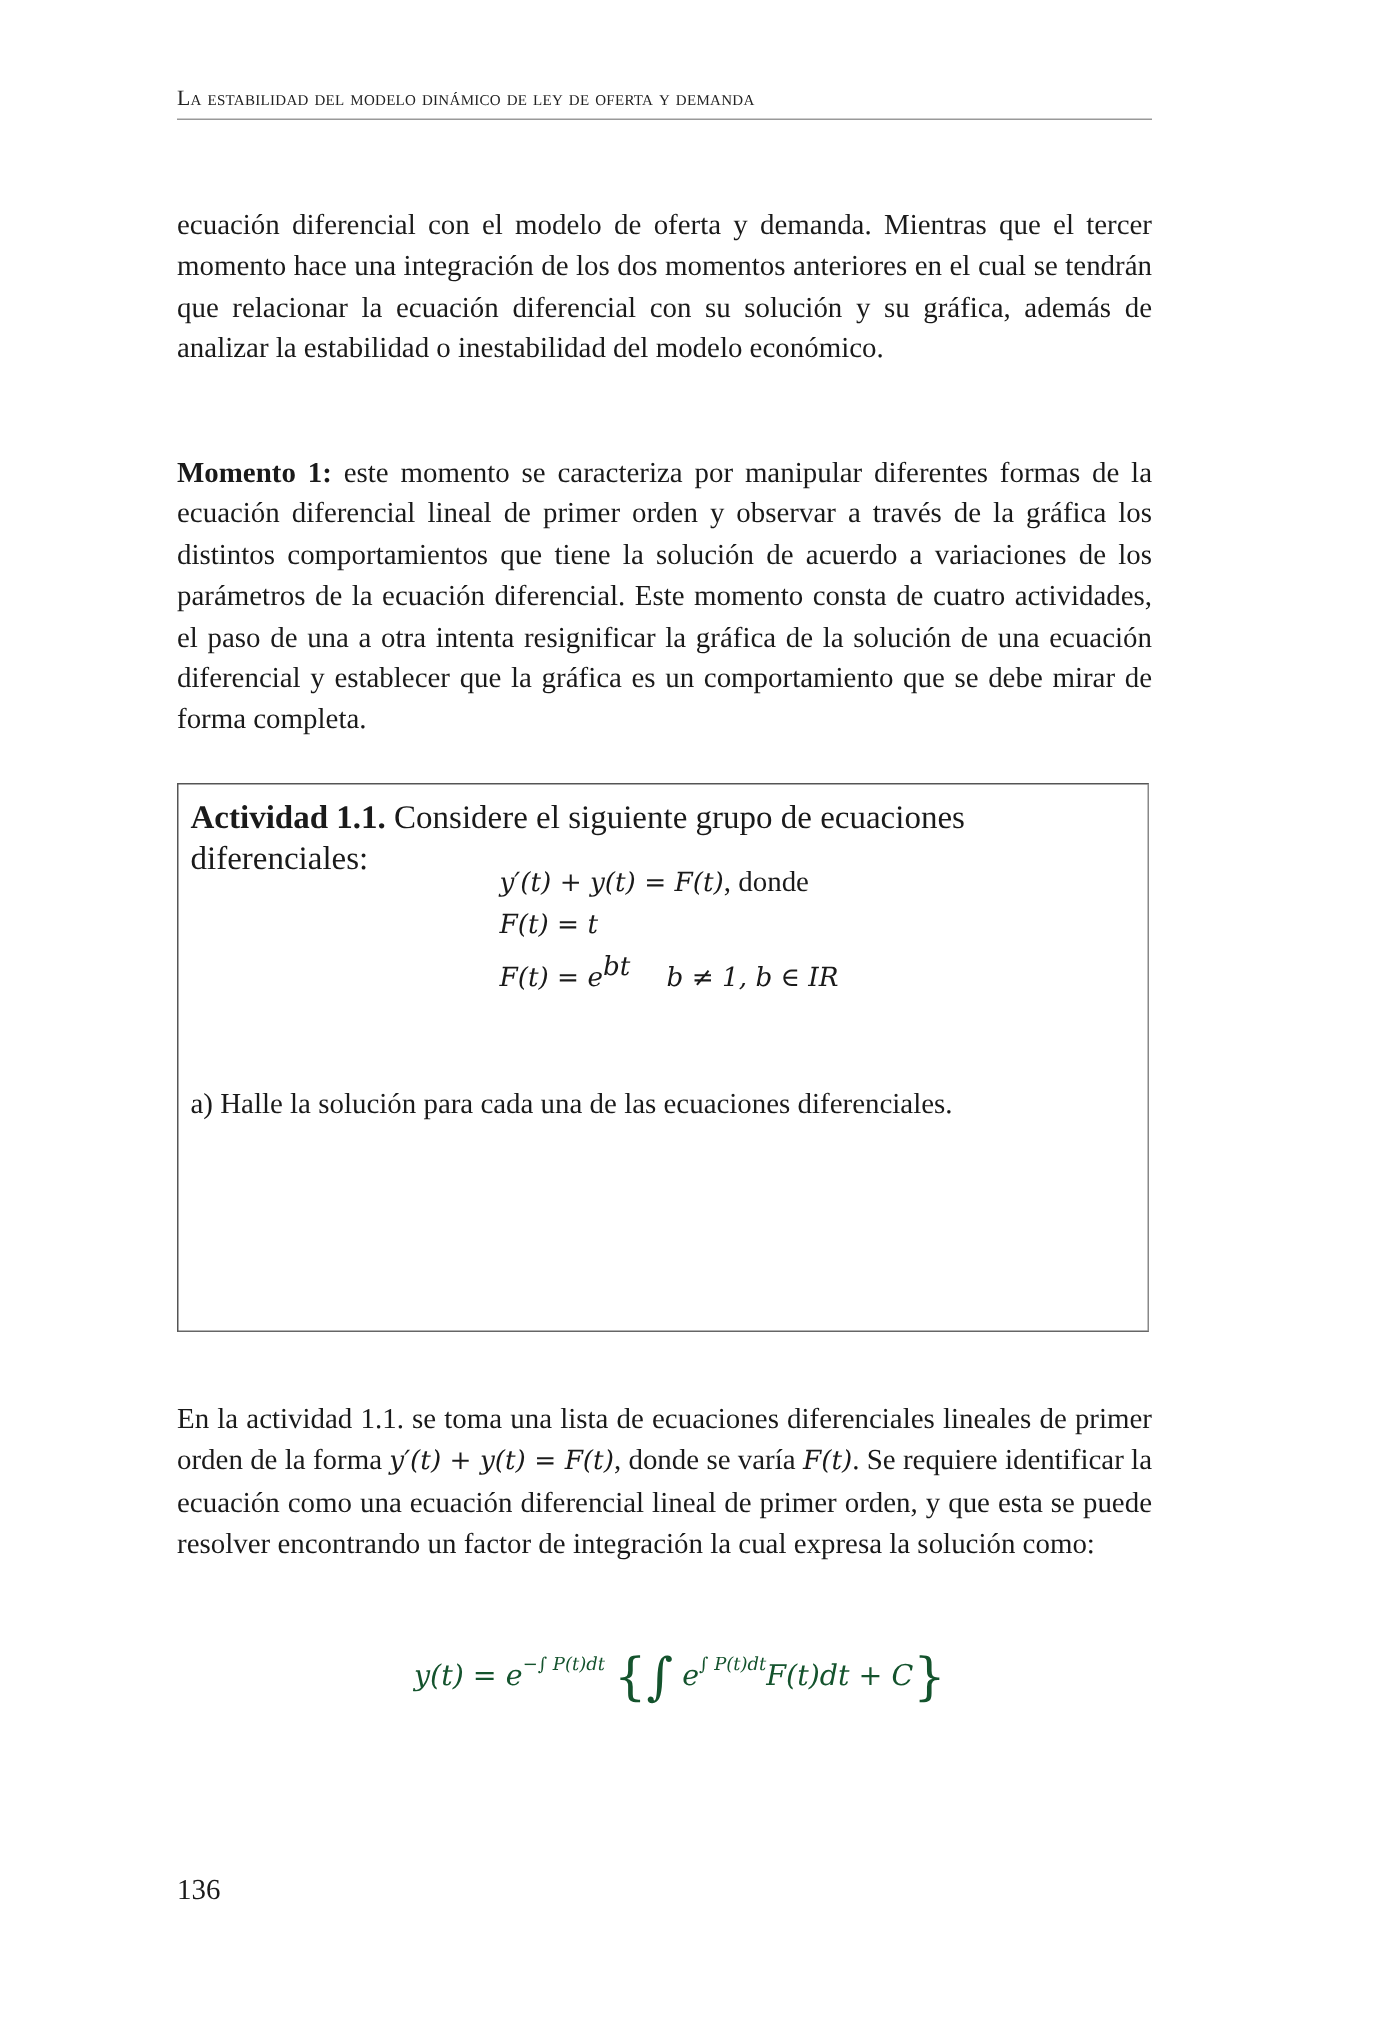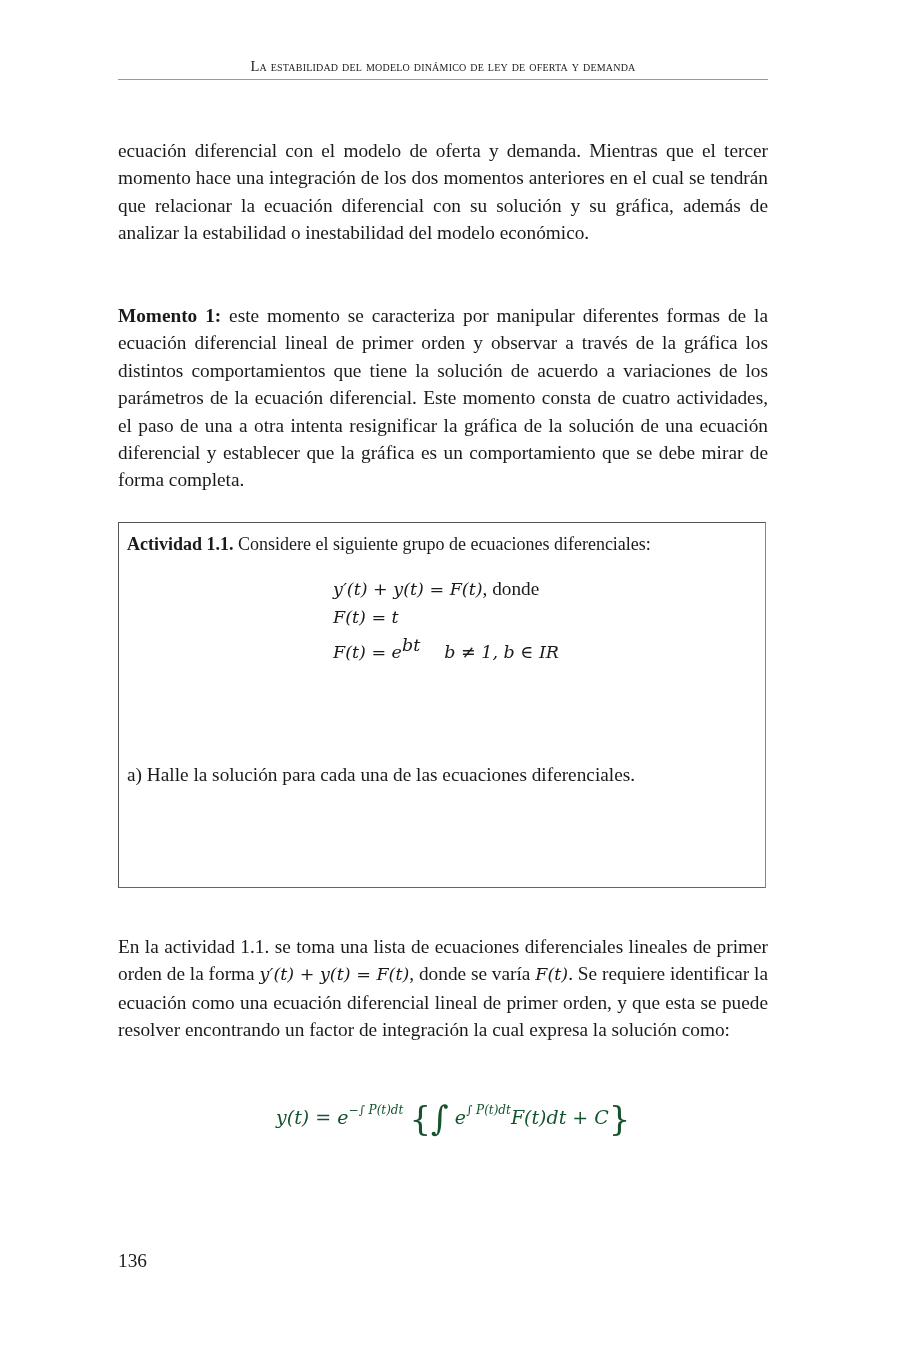--- a/index.html
+++ b/index.html
@@ -1,35 +1,35 @@
 <!DOCTYPE html>
 <html><head>
 <meta charset="utf-8">
 <style>
   html, body { margin: 0; padding: 0; background: #ffffff; }
   body { width: 915px; height: 1358px; position: relative; overflow: hidden;
          font-family: "Liberation Serif", "DejaVu Serif", serif; color: #1a1a1a; }
-  .running-head { position: absolute; left: 118px; top: 58px; width: 650px; text-align: center;
+  .running-head { position: absolute; left: 118px; top: 58px; width: 650px; 
          font-size: 14.5px; font-variant: small-caps; letter-spacing: 0.2px; color: #222; }
   .head-rule { position: absolute; left: 118px; top: 79px; width: 650px; height: 1px; background: #999; }
   .para { position: absolute; left: 118px; width: 650px; font-size: 19.3px; line-height: 27.4px;
           text-align: justify; margin: 0; }
   .para b { font-weight: bold; }
   #p1 { top: 137px; }
   #p2 { top: 302px; }
   #p3 { top: 933px; }
   .box { position: absolute; left: 118px; top: 522px; width: 646px; height: 364px;
          border: 1px solid #555; border-right-color: #888; border-bottom-color: #666; }
-  .box-title { position: absolute; left: 8px; top: 8px; width: 632px; font-size: 18px; line-height: 27.4px; }
+  .box-title { position: absolute; left: 8px; top: 8px; width: 632px; font-size: 22px; line-height: 27.4px; }
   .eqs { position: absolute; left: 214px; top: 52px; font-size: 19.3px; line-height: 27.4px; }
   .eqs i, .math i { font-family: "DejaVu Serif", serif; font-style: italic; font-size: 17.5px; }
   .eqs sup { font-size: 11px; }
   .eq-line { white-space: pre; }
   .tasks { position: absolute; left: 8px; top: 200px; width: 632px; font-size: 19.3px; line-height: 27.4px; }
-  .task { padding-left: 24px; text-indent: -24px; text-align: justify; margin-top: 38px; }
+  .task { padding-left: 24px; text-indent: -24px; text-align: justify; }
   .formula { position: absolute; left: 276px; top: 1098px; font-size: 19px; white-space: nowrap;
              font-family: "DejaVu Serif", serif; font-style: italic; color: #14532d; }
   .formula .sup { font-size: 12px; vertical-align: 10px; }
   .formula .big { font-size: 34px; font-style: normal; vertical-align: -6px; }
   .page-number { position: absolute; left: 118px; top: 1250px; font-size: 19.3px; }
 </style>
 </head>
 <body>
 
 <div class="running-head">La estabilidad del modelo dinámico de ley de oferta y demanda</div>

